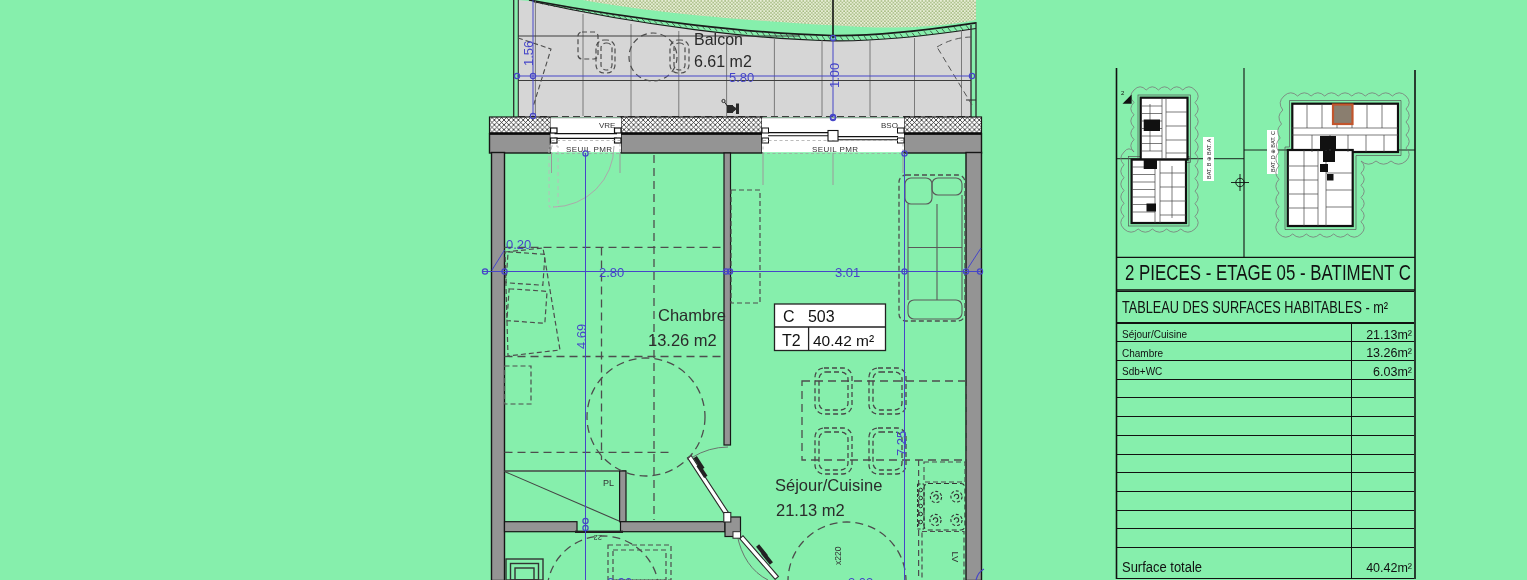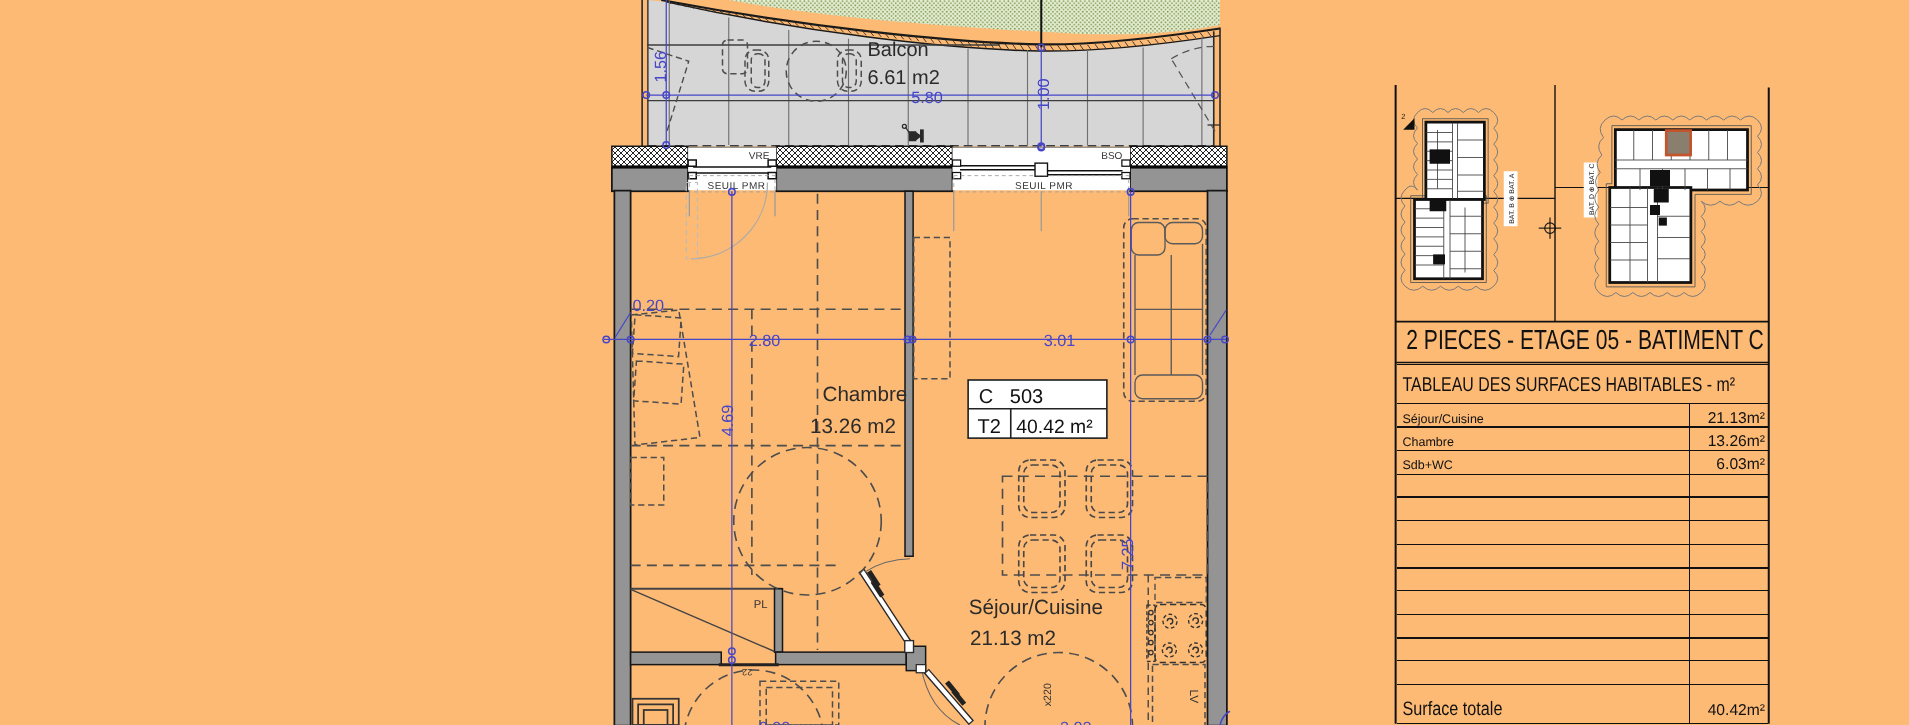--- a/index.html
+++ b/index.html
@@ -1,16 +1,16 @@
 <!DOCTYPE html>
 <html><head>
 <meta charset="utf-8">
 <style>
 html,body{margin:0;padding:0;background:#ffffff;}
-#canvas{position:relative;width:1527px;height:580px;overflow:hidden;background:#fdba74;font-family:"Liberation Sans", sans-serif;}
+#canvas{position:relative;width:1527px;height:580px;overflow:hidden;background:#86efac;font-family:"Liberation Sans", sans-serif;}
 svg text{font-family:"Liberation Sans", sans-serif;}
 </style>
 </head>
 <body>
 <div id="canvas">
 <svg width="1527" height="580" viewBox="0 0 1527 580">
 <defs>
 <pattern id="greendots" patternUnits="userSpaceOnUse" width="3.4" height="3.4">
 <rect width="3.4" height="3.4" fill="#e8eed6"></rect>
 <circle cx="0.9" cy="0.9" r="0.75" fill="#82a156"></circle>

